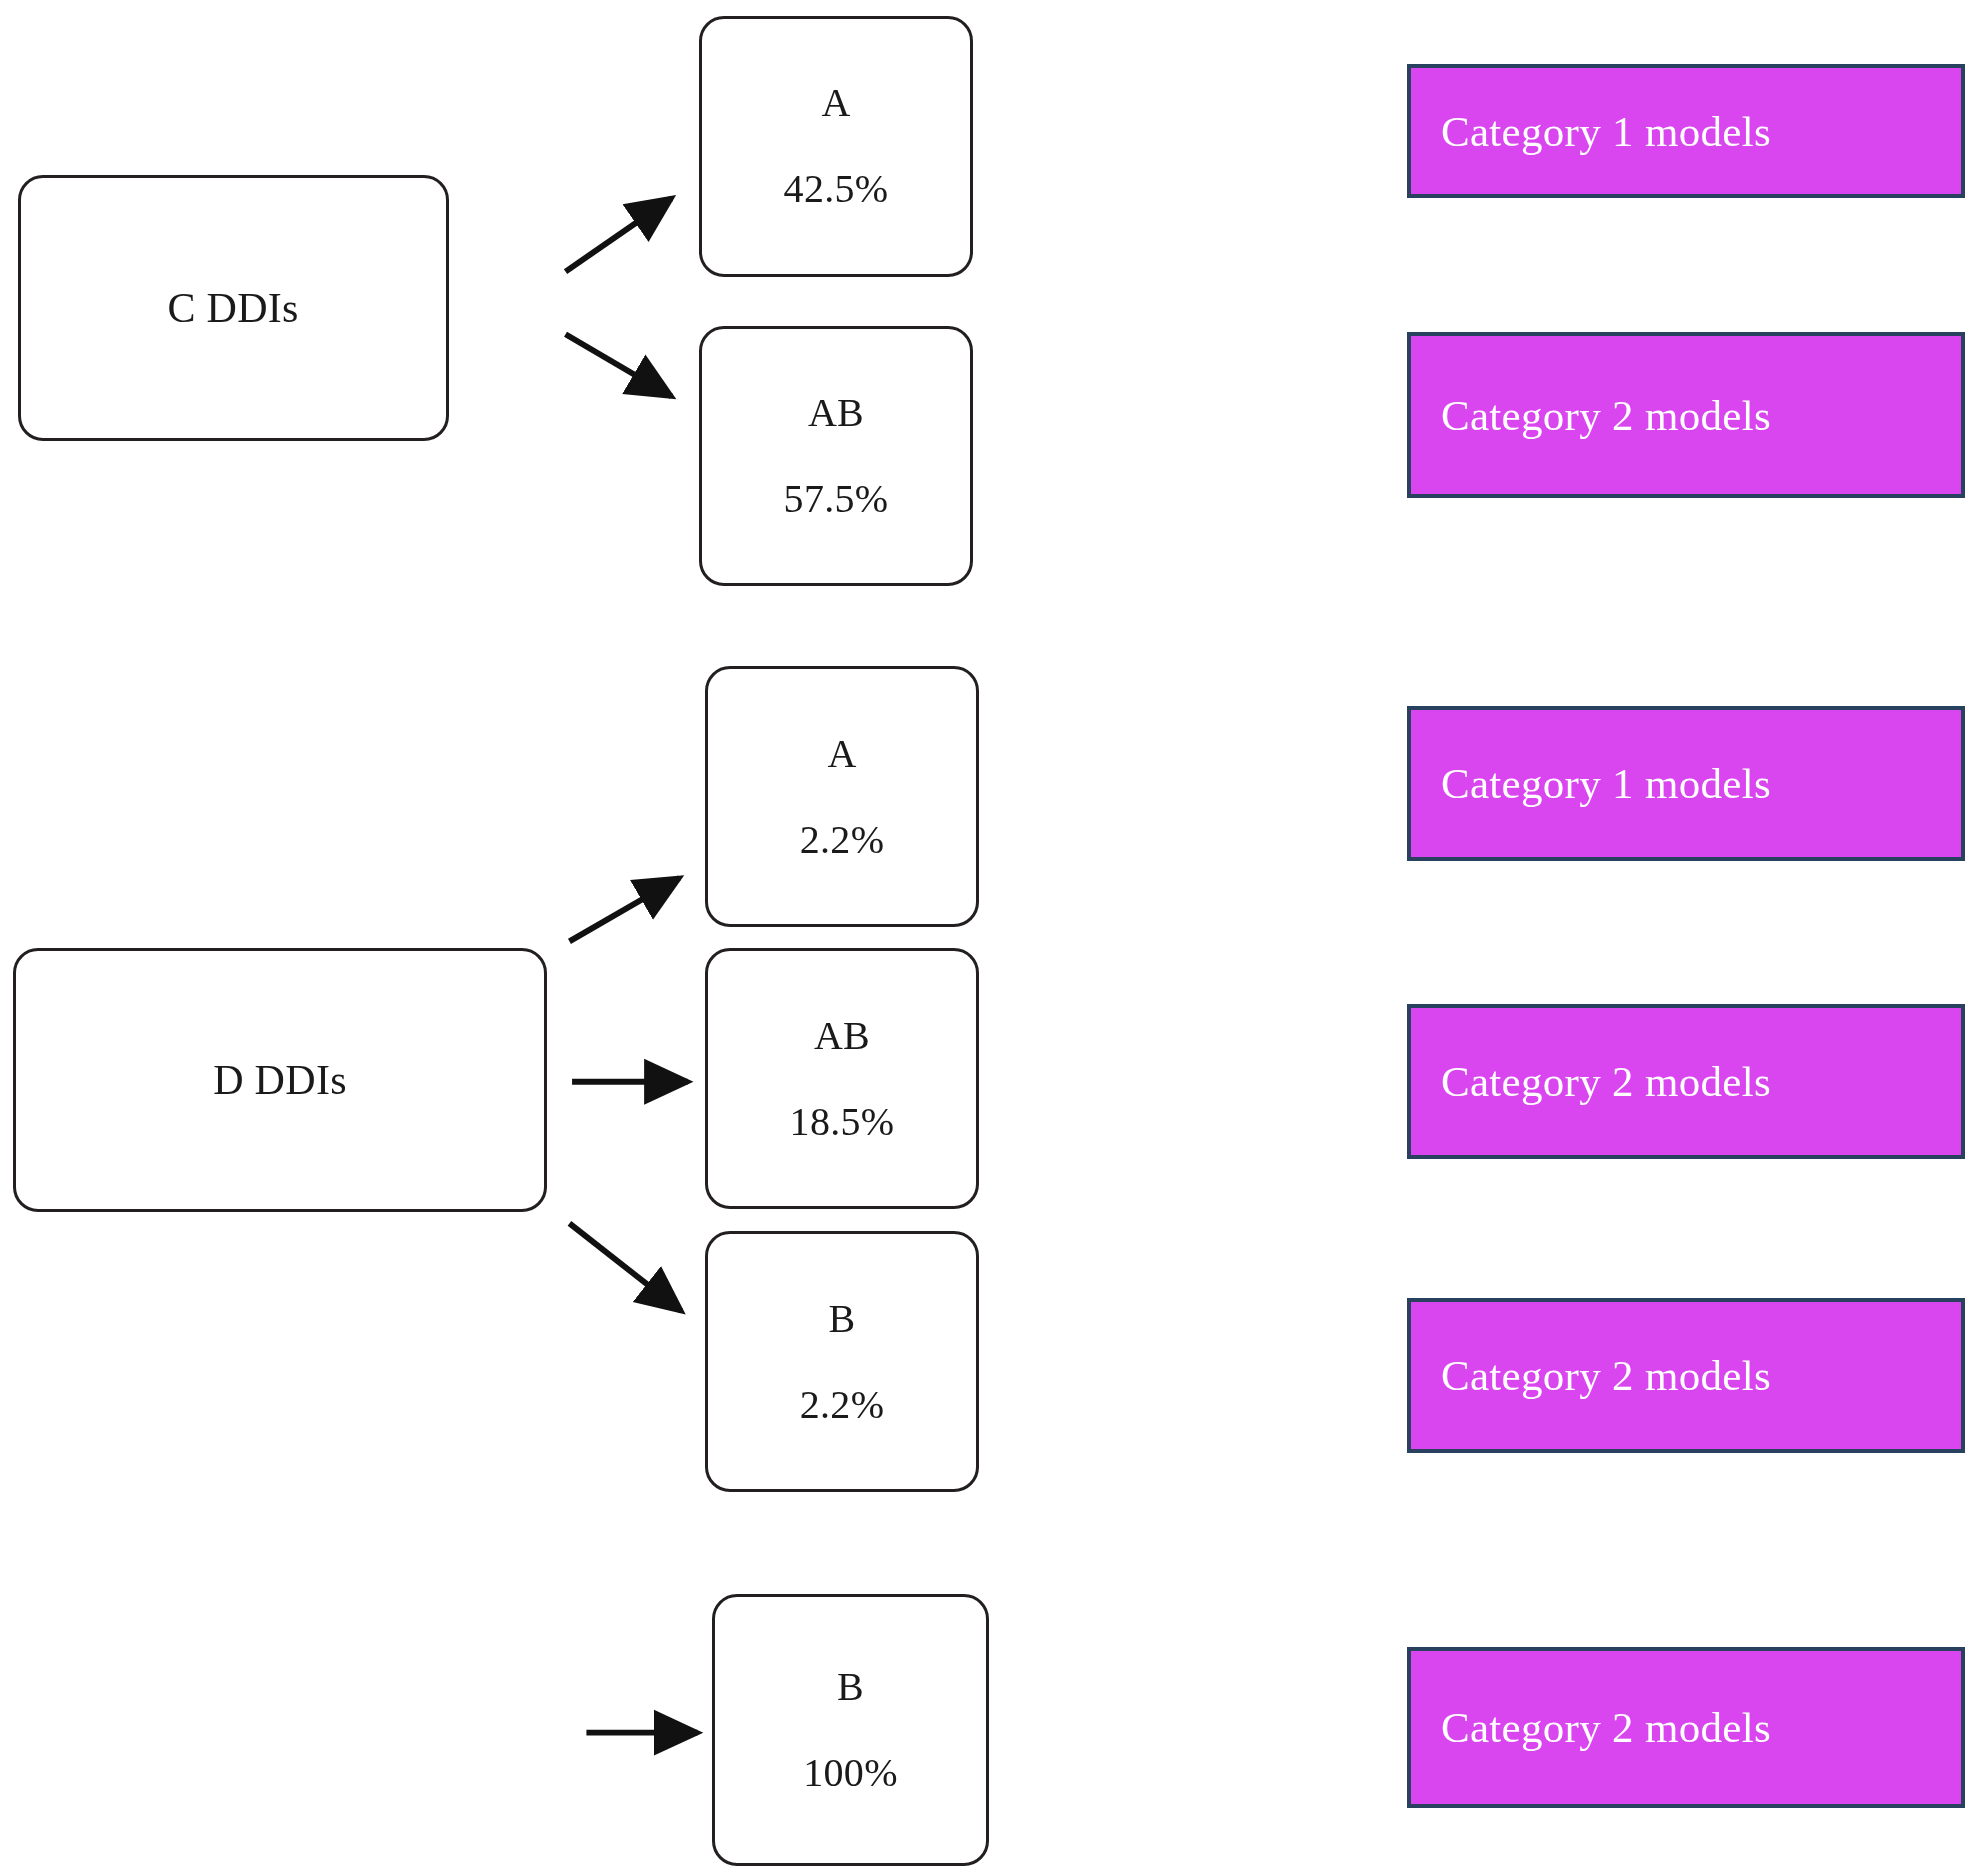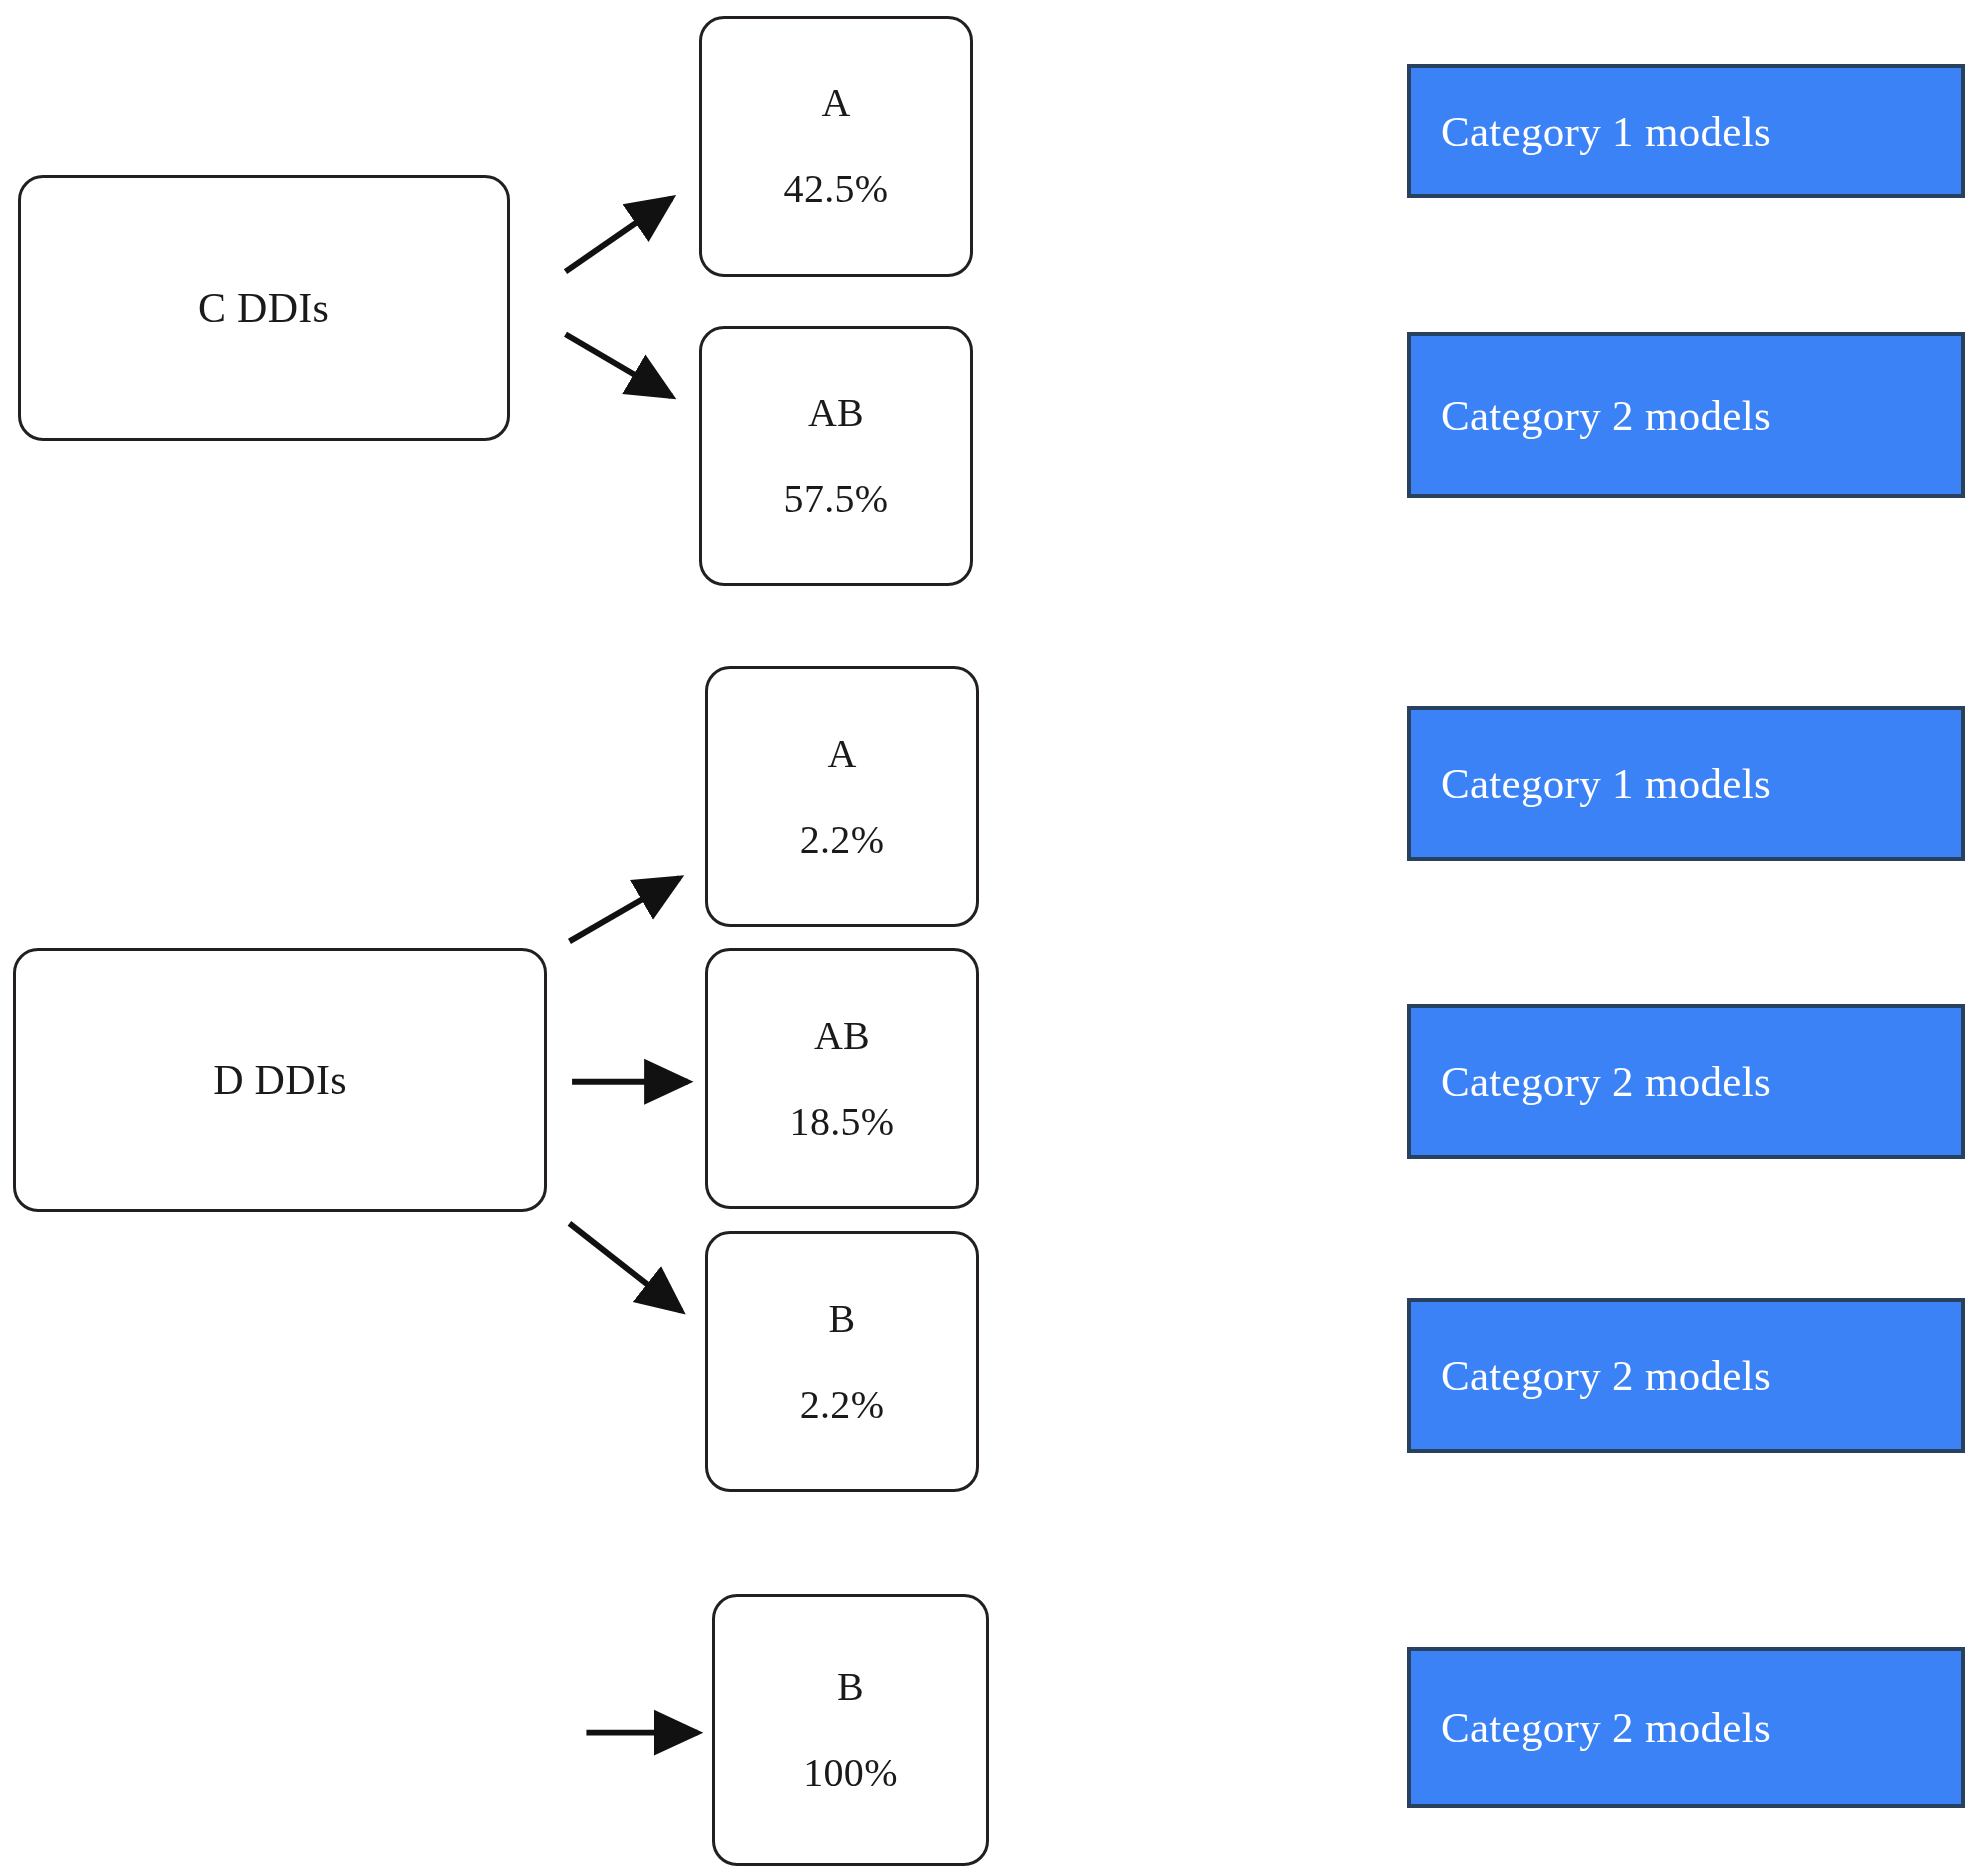--- a/index.html
+++ b/index.html
@@ -44,21 +44,21 @@
     text-align: right;
   }
   .flow-box.single .box-title {
     font-size: 42px;
     margin: 0;
   }
   
   .legend-box {
     position: absolute;
     box-sizing: border-box;
-    background: #3b82f6;
+    background: #d946ef;
     border: 4.6px solid #27415f;
     display: flex;
     align-items: center;
     justify-content: flex-start;
     padding-left: 30px;
   }
   .legend-box .legend-label {
     color: #ffffff;
     font-size: 43px;
     line-height: 1;
@@ -102,21 +102,21 @@
     </g>
     <g>
       <line x1="872" y1="1874" x2="1043" y2="2008" stroke="#111111" stroke-width="9" marker-end="url(#ah)"></line>
     </g>
 
     <g>
       <line x1="898" y1="2654" x2="1068" y2="2654" stroke="#111111" stroke-width="9" marker-end="url(#ah)"></line>
     </g>
   </svg>
 
-  <div class="flow-box single" style="left:17.6px; top:175px; width:492px; height:266px;">
+  <div class="flow-box single" style="left:17.6px; top:175px; width:431px; height:266px;">
     <span class="box-title">C DDIs</span>
   </div>
 
   <div class="flow-box" style="left:699px; top:15.7px; width:274px; height:261px;">
     <span class="box-title">A</span>
     <span class="box-value">42.5%</span>
   </div>
 
   <div class="flow-box" style="left:699px; top:326px; width:274px; height:260px;">
     <span class="box-title">AB</span>

